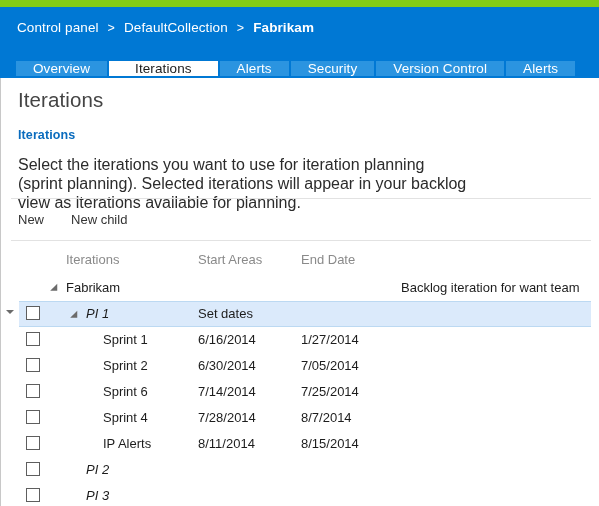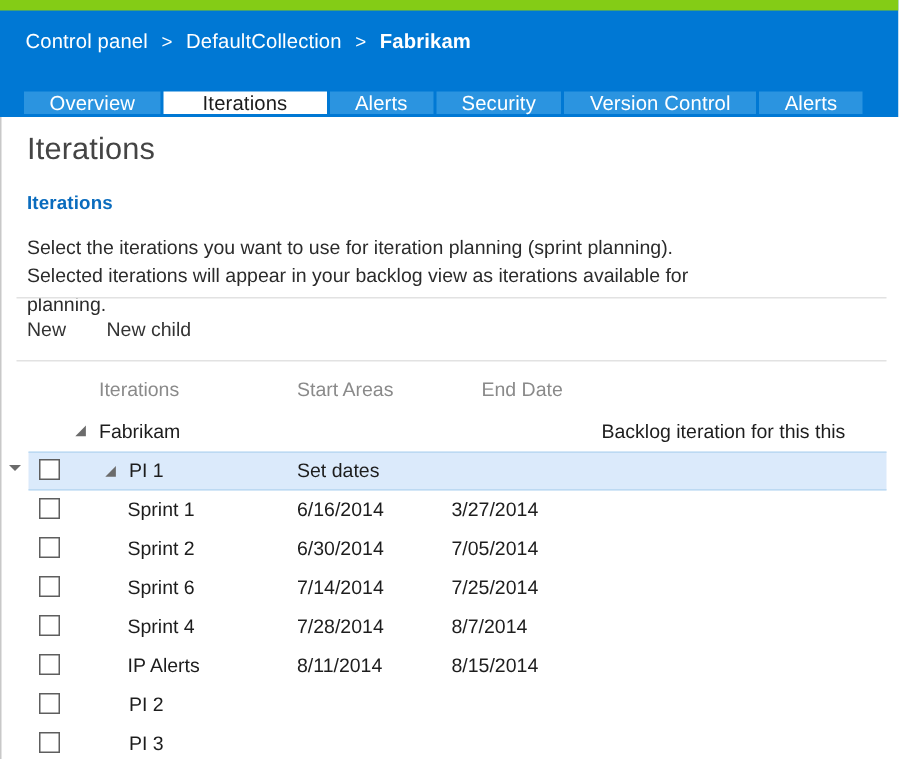--- a/index.html
+++ b/index.html
@@ -101,21 +101,21 @@
     font-weight: bold;
     color: #0a6cbe;
     letter-spacing: 0.1px;
   }
 
   .description {
     position: absolute;
     left: 17px;
     top: 77px;
     width: 452px;
-    font-size: 13px;
+    font-size: 16px;
     color: #2b2b2b;
     line-height: 19px;
   }
 
   .divider {
     position: absolute;
     left: 10px;
     top: 120px;
     width: 580px;
     height: 1px;
@@ -159,21 +159,21 @@
   }
   .grid-head .col {
     position: absolute;
     top: 6px;
     font-size: 13px;
     color: #8a8a8a;
     white-space: nowrap;
   }
   .col-name  { left: 65px; }
   .col-start { left: 197px; }
-  .col-end   { left: 300px; margin-left: 20px; }
+  .col-end   { left: 300px; }
 
   .row {
     position: relative;
     height: 26px;
     box-sizing: border-box;
   }
   .row.selected {
     background: #dbeafb;
     border-top: 1px solid #bcd9f2;
     border-bottom: 1px solid #bcd9f2;
@@ -231,22 +231,22 @@
     top: 9px;
     width: 0; height: 0;
     border-left: 5px solid #6b6b6b;
     border-top: 5px solid transparent;
     border-bottom: 5px solid transparent;
     transform: rotate(45deg);
   }
 
   
   .lvl0 { left: 65px; }
-  .lvl1 { left: 85px; }
-  .lvl2 { left: 84px; }
+  .lvl1 { left: 85px; font-style: italic; }
+  .lvl2 { left: 102px; }
   .row.selected .lvl1 { left: 67px; }
 
   .caret-lvl0 { left: 52px; }
   .caret-lvl1 { left: 54px; }
 </style>
 </head>
 <body>
 
 <div class="topbar">
   <div class="breadcrumb"><span class="crumb">Control panel</span><span class="sep">&gt;</span><span class="crumb">DefaultCollection</span><span class="sep">&gt;</span><span class="crumb current">Fabrikam</span></div>
@@ -280,34 +280,34 @@
   <div class="grid">
     <div class="grid-head">
       <span class="col col-name">Iterations</span>
       <span class="col col-start">Start Areas</span>
       <span class="col col-end">End Date</span>
     </div>
     <div id="grid-body">
         <div class="row">
           <span class="tree-caret caret-lvl0"></span>
           <span class="cell lvl0">Fabrikam</span>
-          <span class="cell cell-note">Backlog iteration for this this</span>
+          <span class="cell cell-note">Backlog iteration for want team</span>
         </div>
         <div class="row selected">
           <span class="row-chevron"></span>
           <span class="checkbox"></span>
           <span class="tree-caret caret-lvl1"></span>
           <span class="cell lvl1">PI 1</span>
           <span class="cell cell-start cell-link">Set dates</span>
         </div>
         <div class="row">
           <span class="checkbox"></span>
           <span class="cell lvl2">Sprint 1</span>
           <span class="cell cell-start">6/16/2014</span>
-          <span class="cell cell-end">3/27/2014</span>
+          <span class="cell cell-end">1/27/2014</span>
         </div>
         <div class="row">
           <span class="checkbox"></span>
           <span class="cell lvl2">Sprint 2</span>
           <span class="cell cell-start">6/30/2014</span>
           <span class="cell cell-end">7/05/2014</span>
         </div>
         <div class="row">
           <span class="checkbox"></span>
           <span class="cell lvl2">Sprint 6</span>

